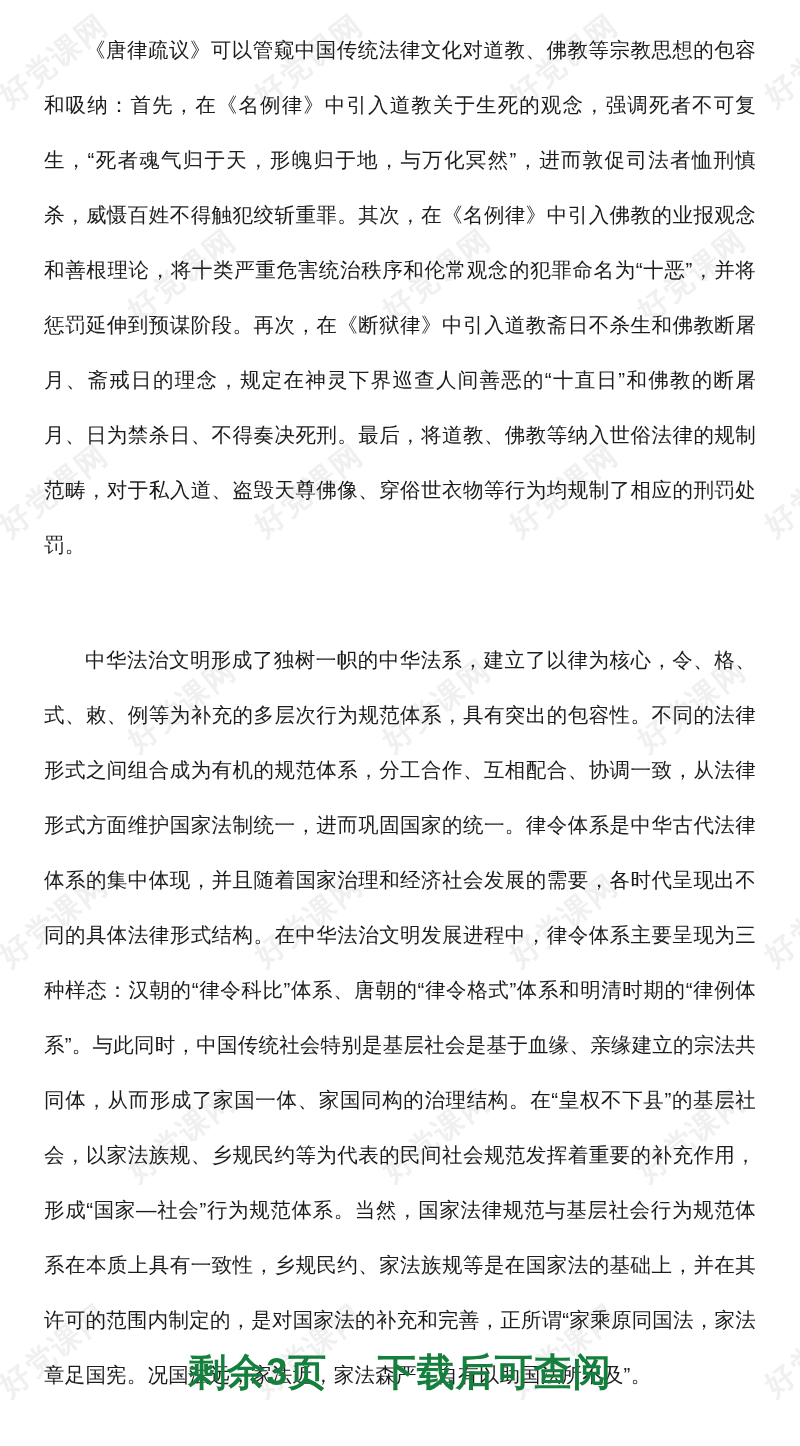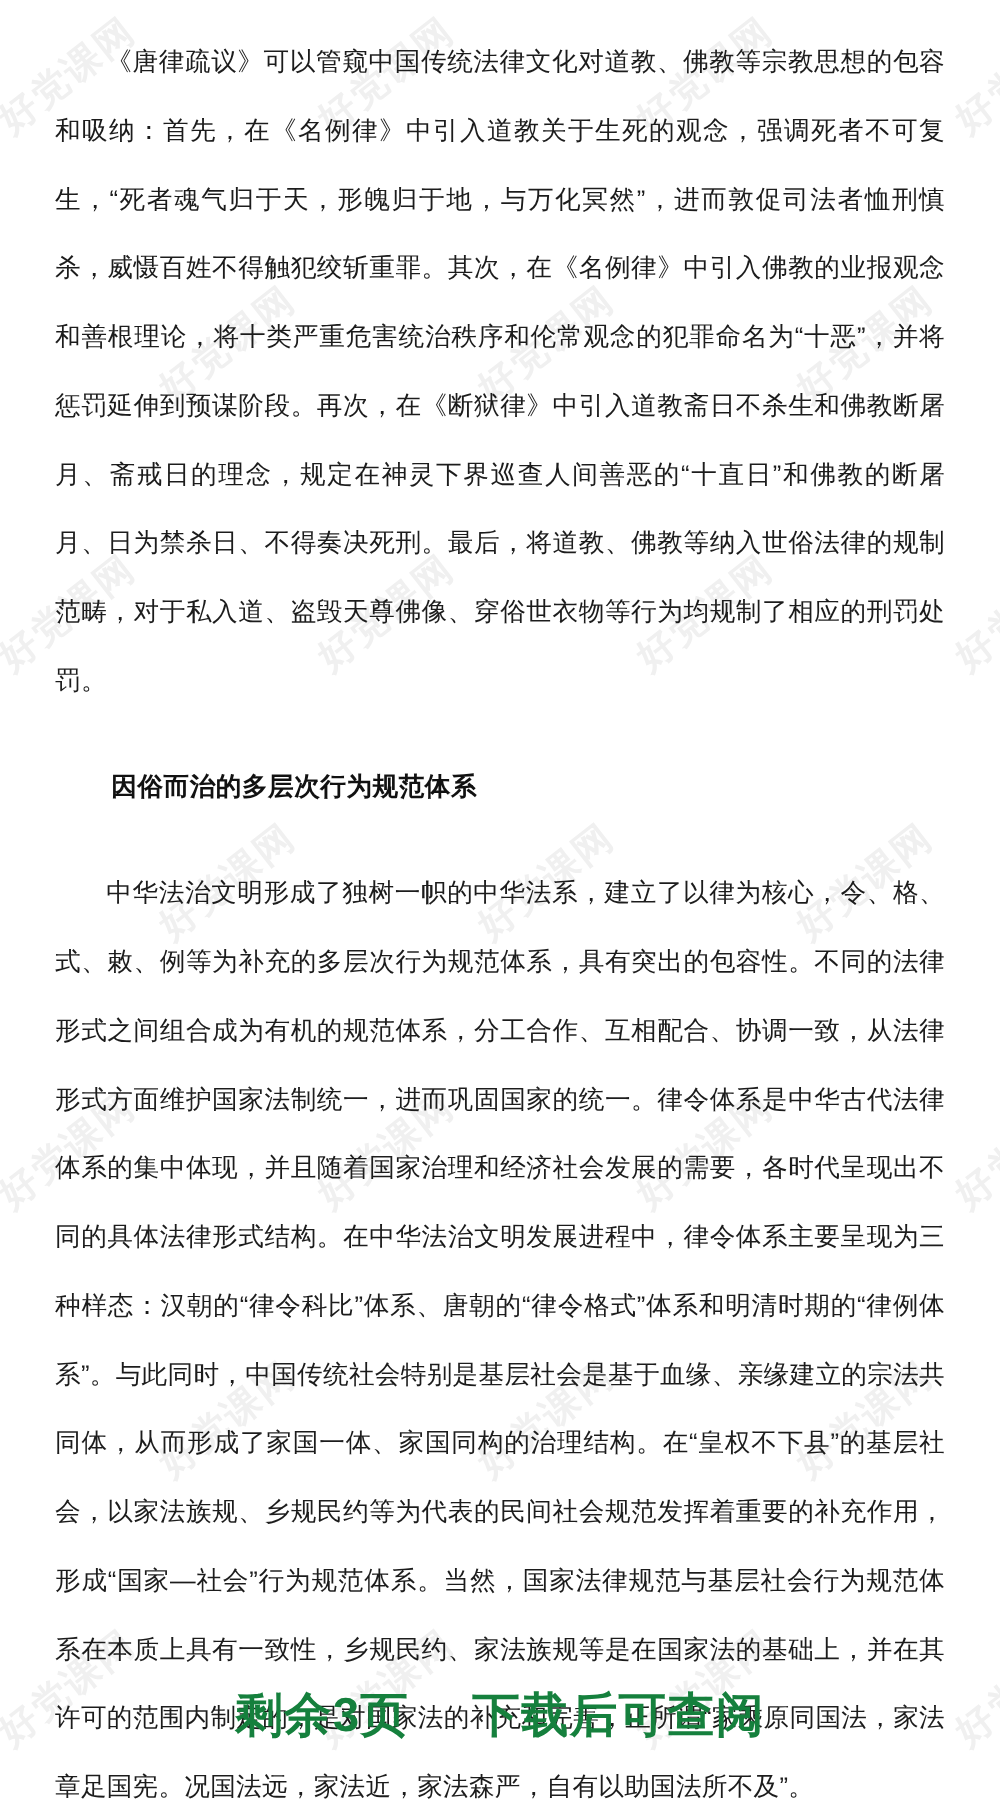--- a/index.html
+++ b/index.html
@@ -122,21 +122,20 @@
     </div>
 
   <div id="content">
 
     <div class="spacer-sm"></div>
 
     <p class="para">《唐律疏议》可以管窥中国传统法律文化对道教、佛教等宗教思想的包容和吸纳：首先，在《名例律》中引入道教关于生死的观念，强调死者不可复生，“死者魂气归于天，形魄归于地，与万化冥然”，进而敦促司法者恤刑慎杀，威慑百姓不得触犯绞斩重罪。其次，在《名例律》中引入佛教的业报观念和善根理论，将十类严重危害统治秩序和伦常观念的犯罪命名为“十恶”，并将惩罚延伸到预谋阶段。再次，在《断狱律》中引入道教斋日不杀生和佛教断屠月、斋戒日的理念，规定在神灵下界巡查人间善恶的“十直日”和佛教的断屠月、日为禁杀日、不得奏决死刑。最后，将道教、佛教等纳入世俗法律的规制范畴，对于私入道、盗毁天尊佛像、穿俗世衣物等行为均规制了相应的刑罚处罚。</p>
 
     <div class="spacer-md"></div>
 
-    <h2 class="section-heading">因俗而治的多层次行为规范体系</h2>
 
     <div class="spacer-md"></div>
 
     <p class="para">中华法治文明形成了独树一帜的中华法系，建立了以律为核心，令、格、式、敕、例等为补充的多层次行为规范体系，具有突出的包容性。不同的法律形式之间组合成为有机的规范体系，分工合作、互相配合、协调一致，从法律形式方面维护国家法制统一，进而巩固国家的统一。律令体系是中华古代法律体系的集中体现，并且随着国家治理和经济社会发展的需要，各时代呈现出不同的具体法律形式结构。在中华法治文明发展进程中，律令体系主要呈现为三种样态：汉朝的“律令科比”体系、唐朝的“律令格式”体系和明清时期的“律例体系”。与此同时，中国传统社会特别是基层社会是基于血缘、亲缘建立的宗法共同体，从而形成了家国一体、家国同构的治理结构。在“皇权不下县”的基层社会，以家法族规、乡规民约等为代表的民间社会规范发挥着重要的补充作用，形成“国家—社会”行为规范体系。当然，国家法律规范与基层社会行为规范体系在本质上具有一致性，乡规民约、家法族规等是在国家法的基础上，并在其许可的范围内制定的，是对国家法的补充和完善，正所谓“家乘原同国法，家法章足国宪。况国法远，家法近，家法森严，自有以助国法所不及”。</p>
 
   </div>
 
   <div id="footer">
     <span class="footer-text">剩余3页　 下载后可查阅</span>
   </div>

